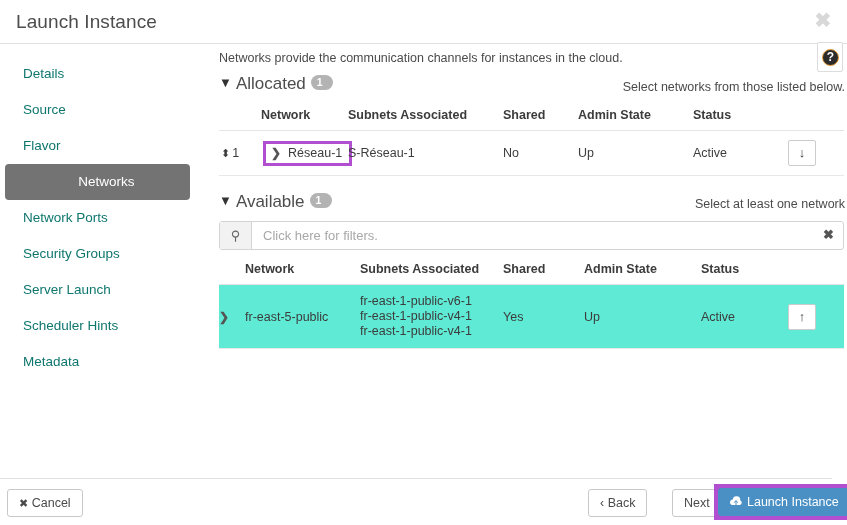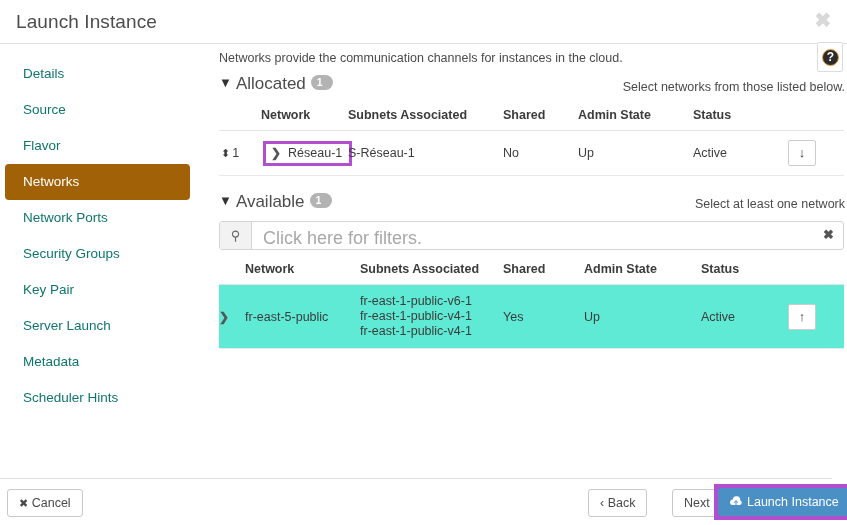--- a/index.html
+++ b/index.html
@@ -69,22 +69,23 @@
     line-height: 36px;
     padding-left: 18px;
     margin: 0 15px 0 5px;
     font-size: 13.5px;
     color: #0f766e;
     border-radius: 4px;
     cursor: pointer;
     white-space: nowrap;
   }
   .nav-item.active {
-    background: #a16207;
+    background: #737373;
     color: #ffffff;
+    text-align: center;
   }
 
   
   .main {
     position: absolute;
     left: 219px;
     top: 0;
     right: 0;
     top: 0;
     width: 628px;
@@ -267,21 +268,21 @@
     box-sizing: border-box;
   }
   .filter-input {
     position: absolute;
     left: 41px;
     top: 5px;
     border: none;
     outline: none;
     width: 540px;
     font-family: "Liberation Sans", sans-serif;
-    font-size: 18px;
+    font-size: 13px;
     color: #3c3c3c;
     background: transparent;
   }
   .filter-input::placeholder { color: #a8a8a8; }
   .filter-clear {
     position: absolute;
     right: 9px;
     top: 4px;
     font-size: 13px;
     font-weight: bold;
@@ -360,24 +361,23 @@
 
 <div class="modal-body">
 
   <div class="sidebar">
     <div class="nav-item">Details</div>
     <div class="nav-item">Source</div>
     <div class="nav-item">Flavor</div>
     <div class="nav-item active">Networks</div>
     <div class="nav-item">Network Ports</div>
     <div class="nav-item">Security Groups</div>
-    <div class="nav-item">Key Pair</div>
     <div class="nav-item">Server Launch</div>
+    <div class="nav-item">Scheduler Hints</div>
     <div class="nav-item">Metadata</div>
-    <div class="nav-item">Scheduler Hints</div>
   </div>
 
   <div class="main">
 
     <div class="intro-text">Networks provide the communication channels for instances in the cloud.</div>
 
     <div class="help-btn">
       <div class="q-circle">?</div>
     </div>
 

